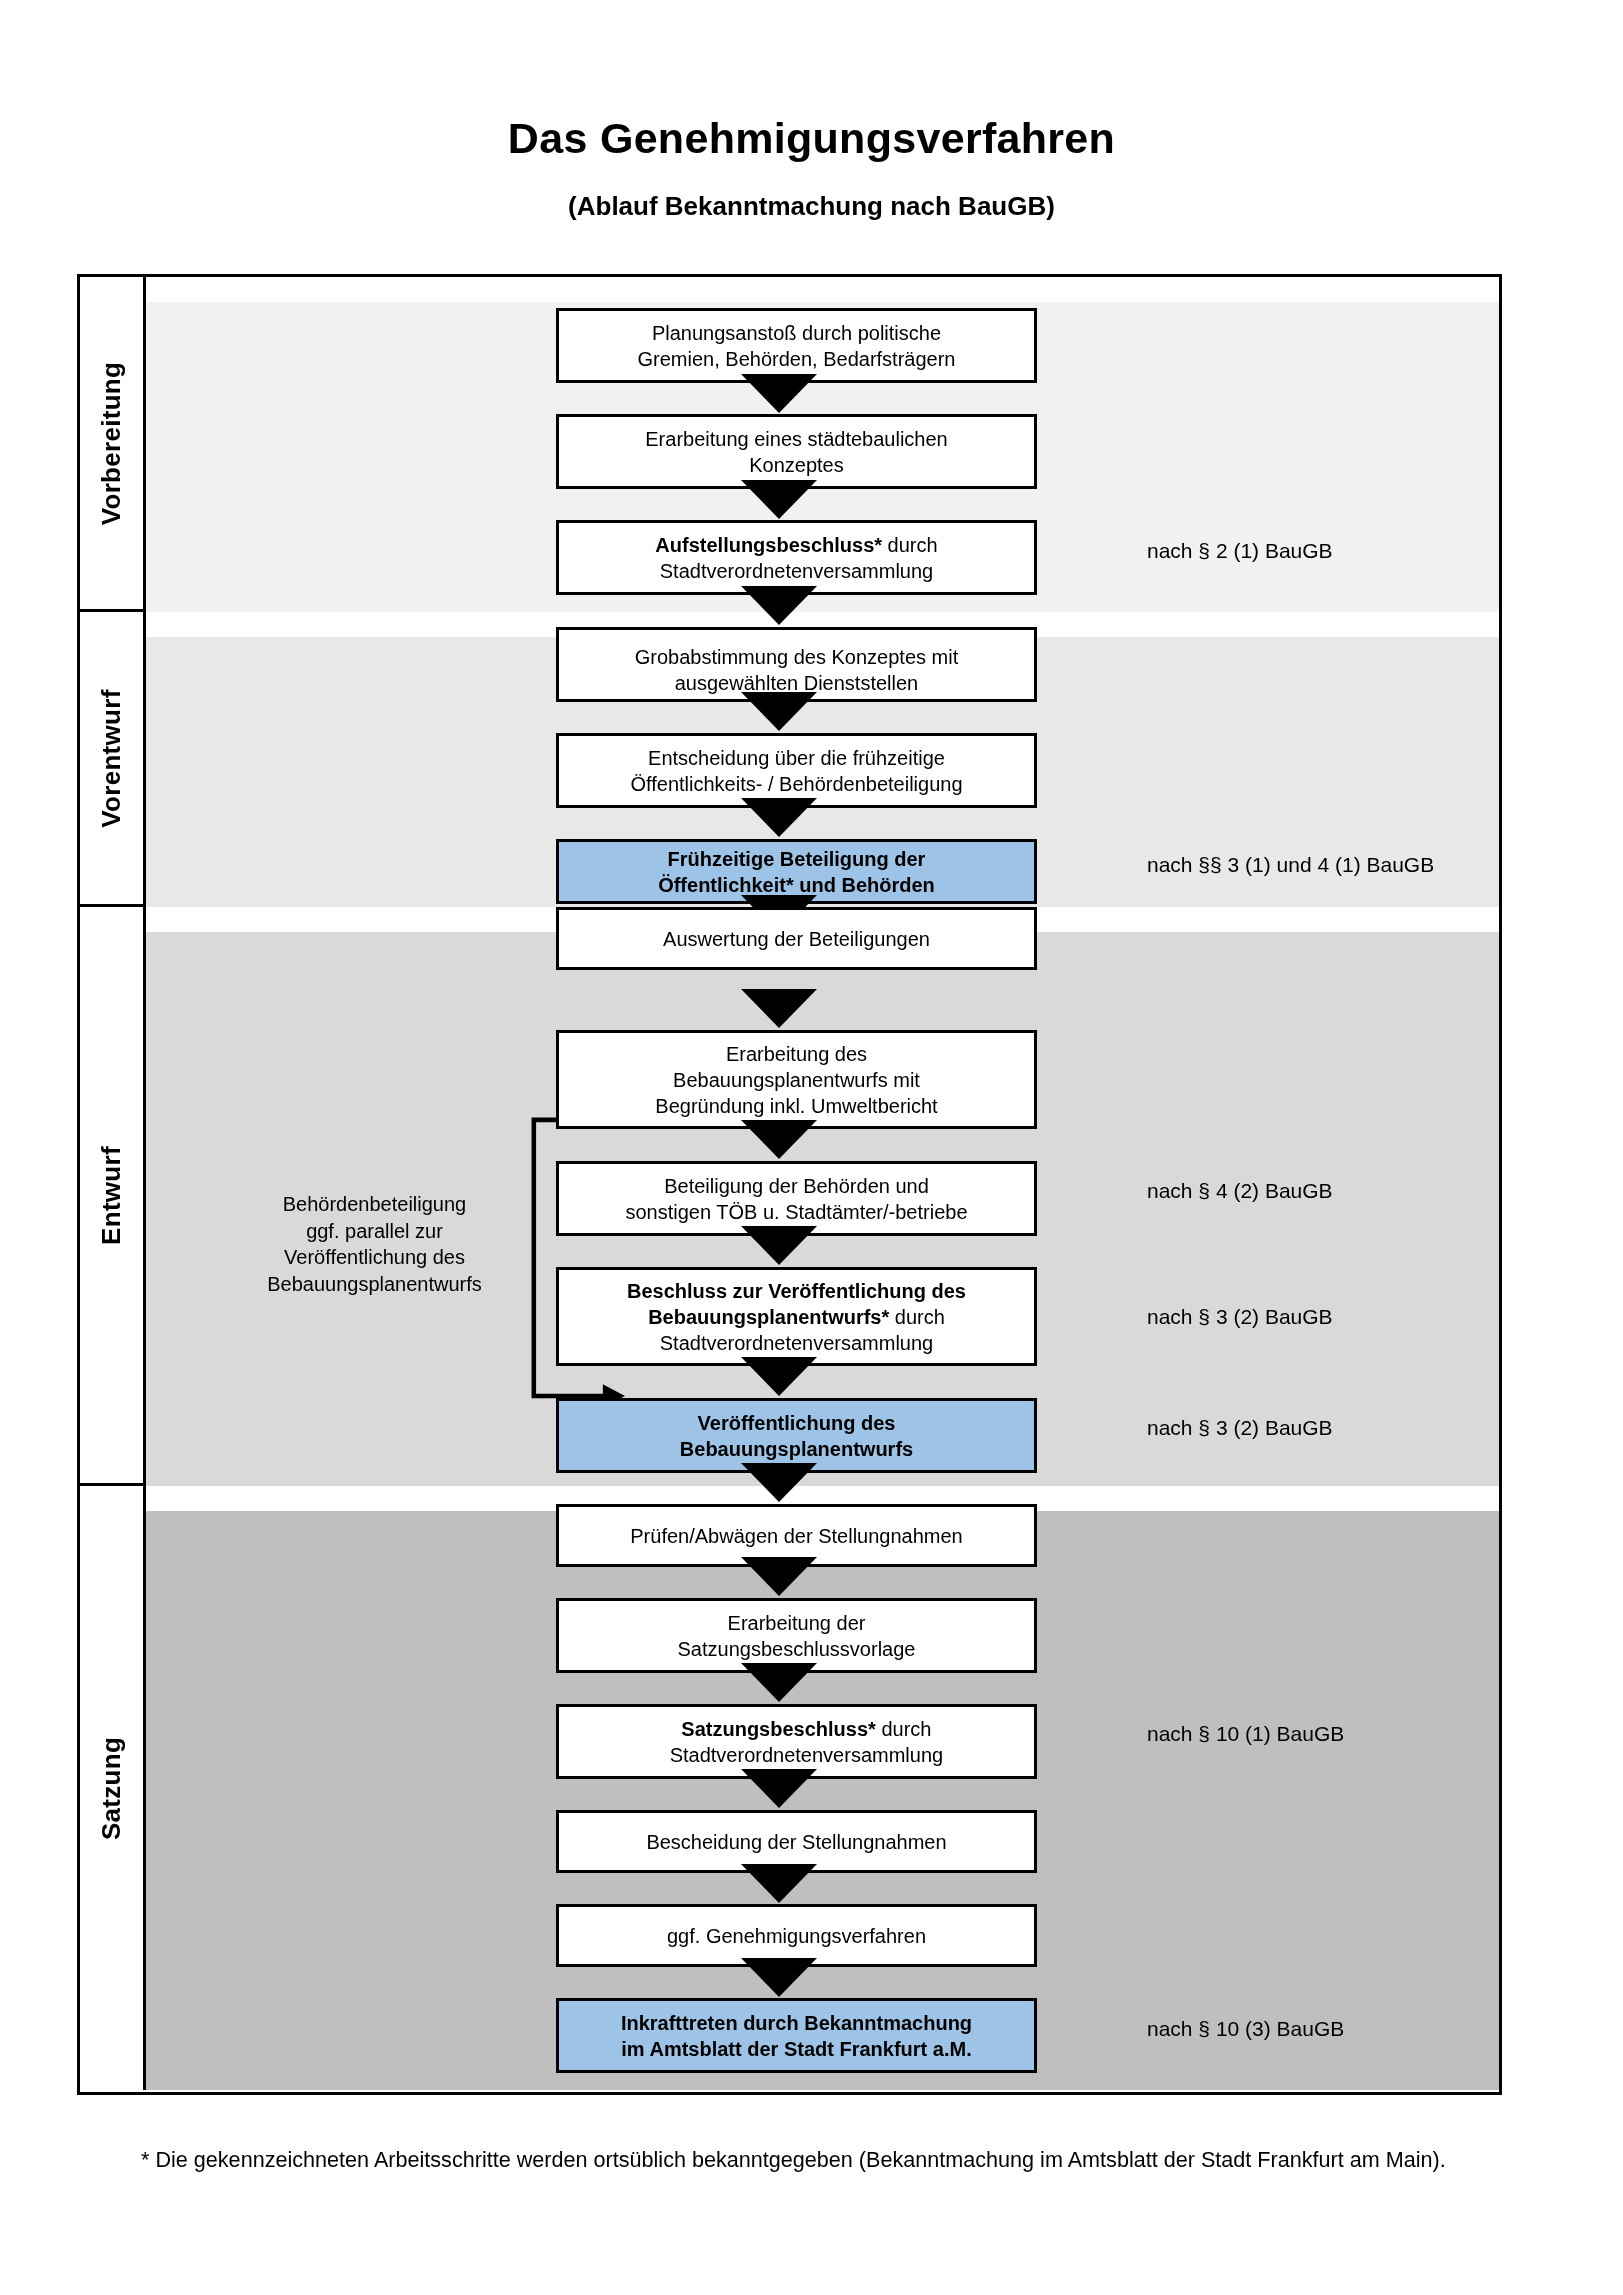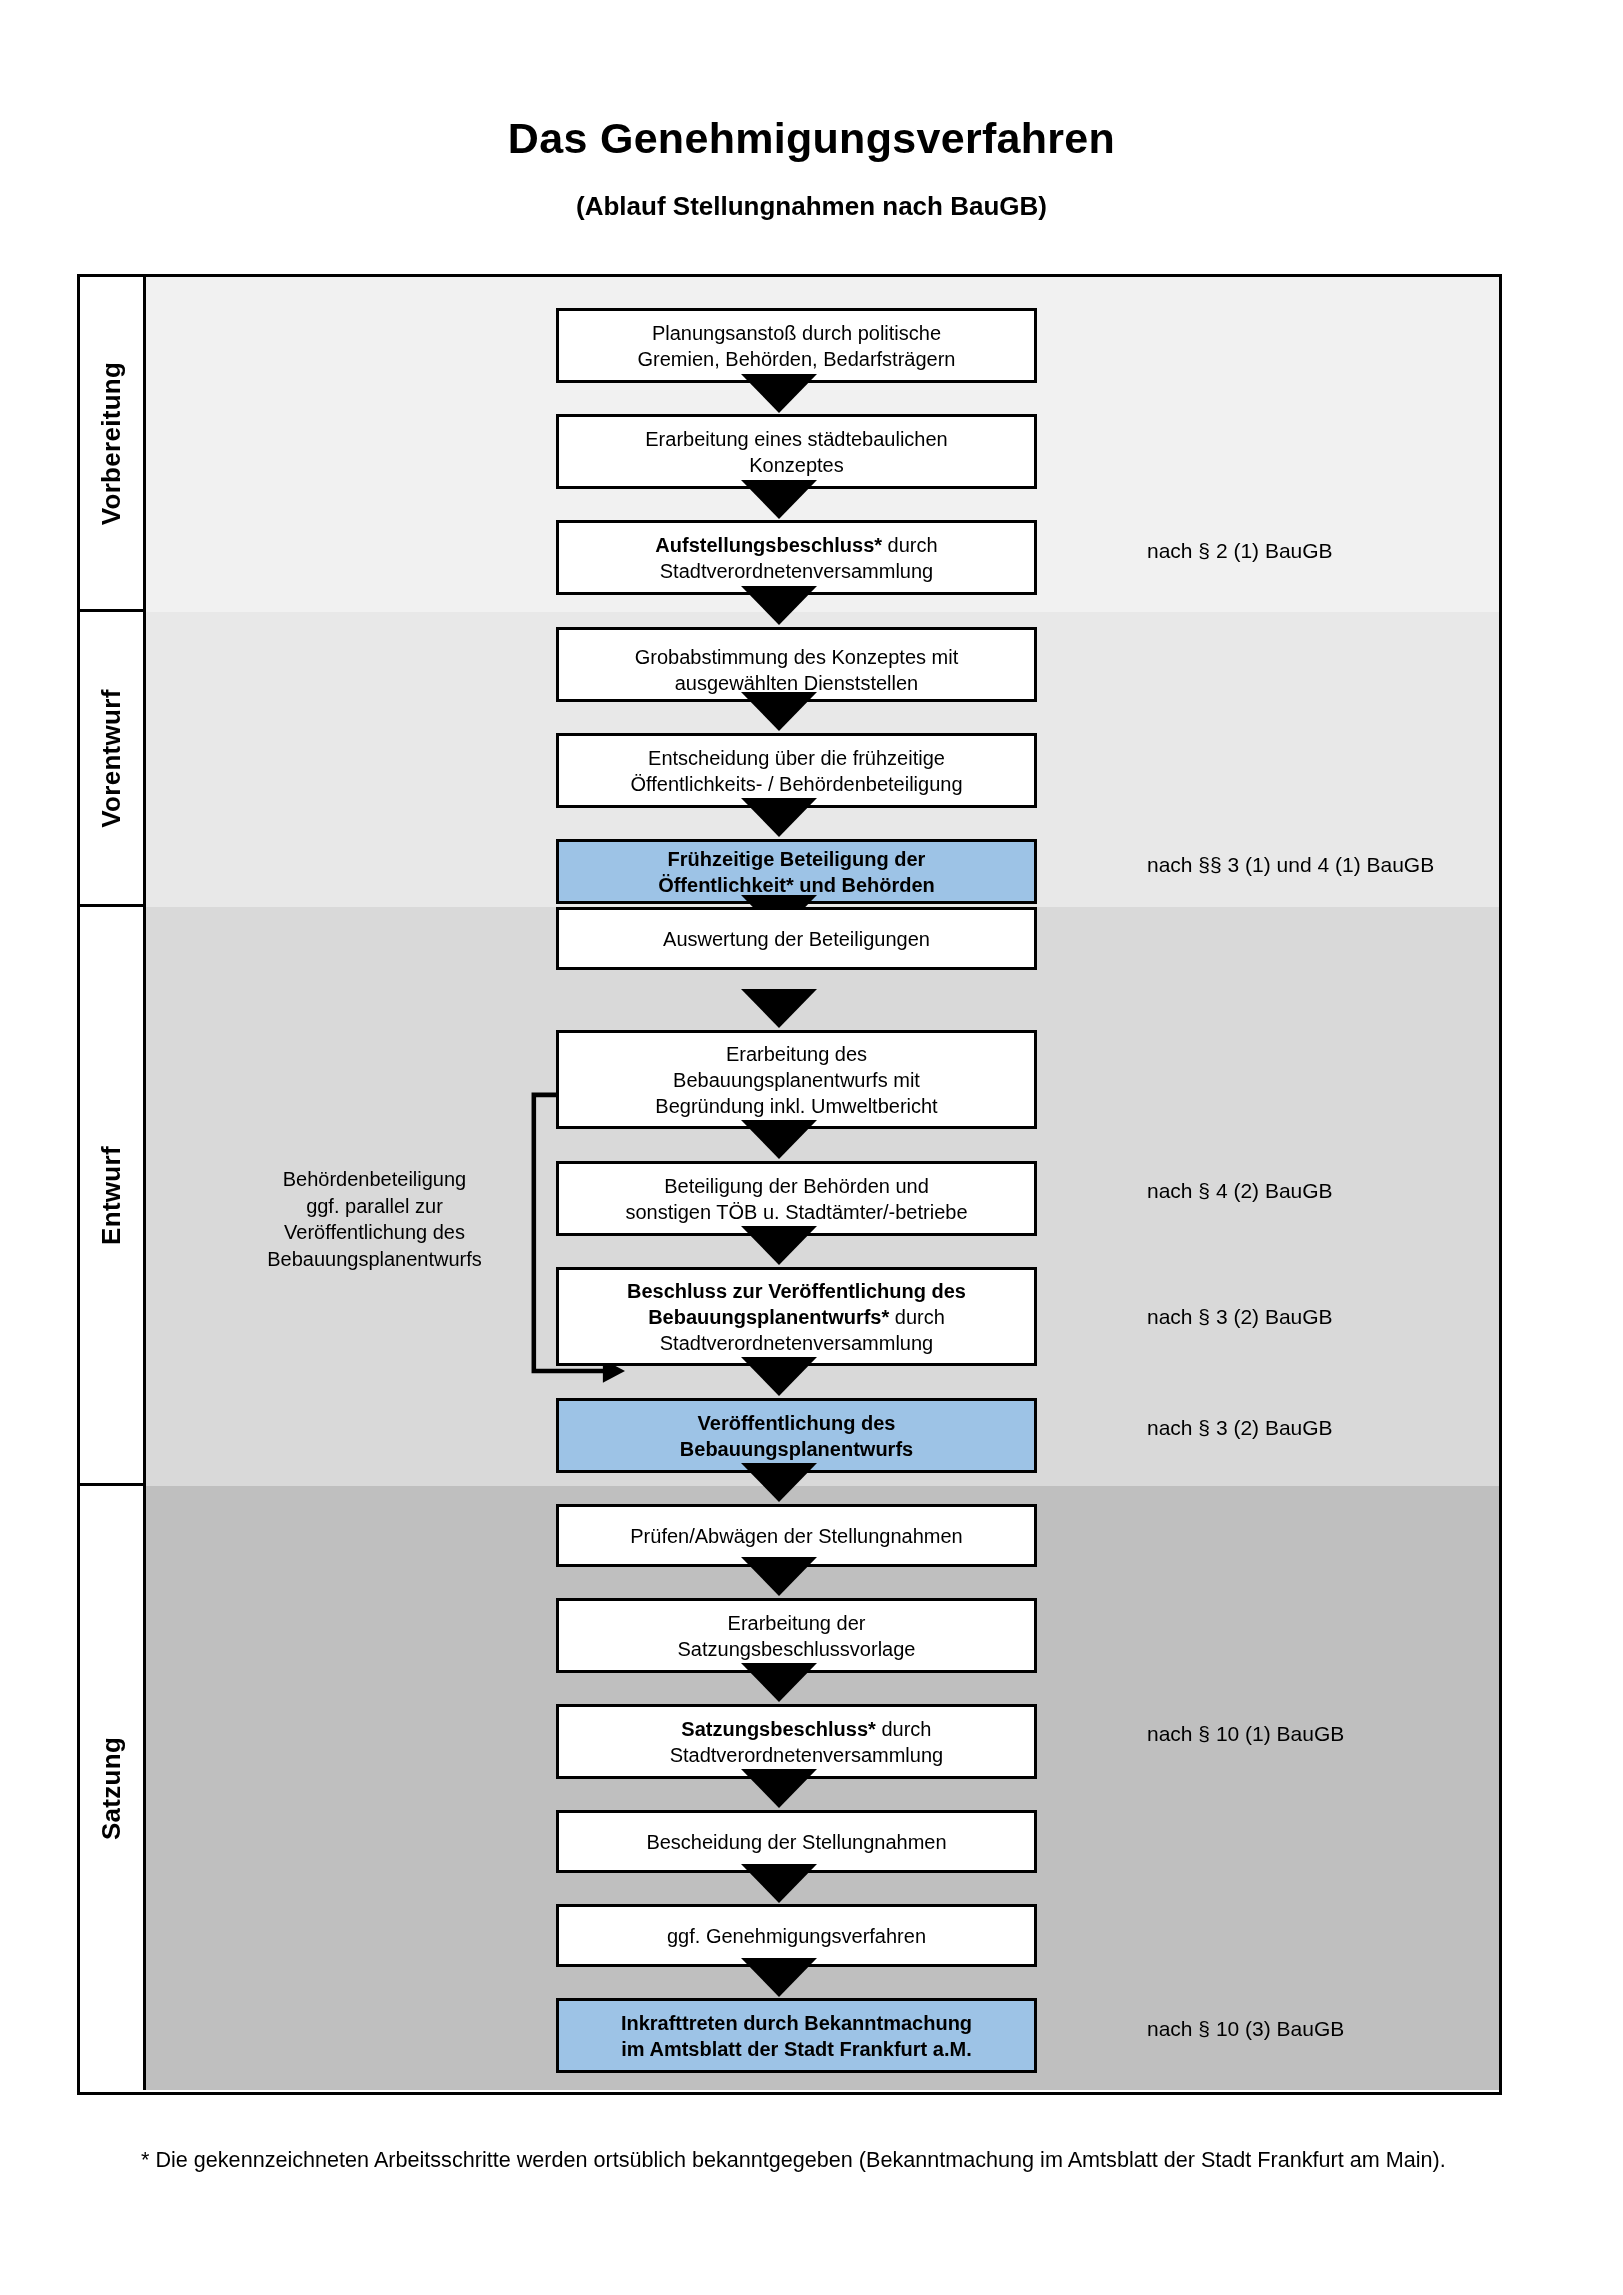--- a/index.html
+++ b/index.html
@@ -78,20 +78,21 @@
     white-space: nowrap;
     font-size: 26px;
     font-weight: bold;
     letter-spacing: 0.3px;
   }
 
   .phase-body {
     flex: 1 1 auto;
     position: relative;
     box-sizing: border-box;
+    margin-top: 25px;
   }
   .phase-band.b0 .phase-body { background: #f1f1f1; }
   .phase-band.b1 .phase-body { background: #e8e8e8; }
   .phase-band.b2 .phase-body { background: #d9d9d9; }
   .phase-band.b3 .phase-body { background: #bfbfbf; }
 
   
   .flow-layer {
     position: absolute;
     left: 0; top: 0; right: 0; bottom: 0;
@@ -166,21 +167,21 @@
     font-size: 21.6px;
     line-height: 1.55;
     text-align: left;
   }
 </style>
 </head>
 <body>
 
 <div id="title-block">
   <h1 id="doc-title">Das Genehmigungsverfahren</h1>
-  <h2 id="doc-subtitle">(Ablauf Stellungnahmen nach BauGB)</h2>
+  <h2 id="doc-subtitle">(Ablauf Bekanntmachung nach BauGB)</h2>
 </div>
 
 <div id="diagram-frame">
 
   <div class="phase-band b0">
     <div class="phase-label-cell">
       <span class="phase-label-text">Vorbereitung</span>
     </div>
     <div class="phase-body"></div>
   </div>

